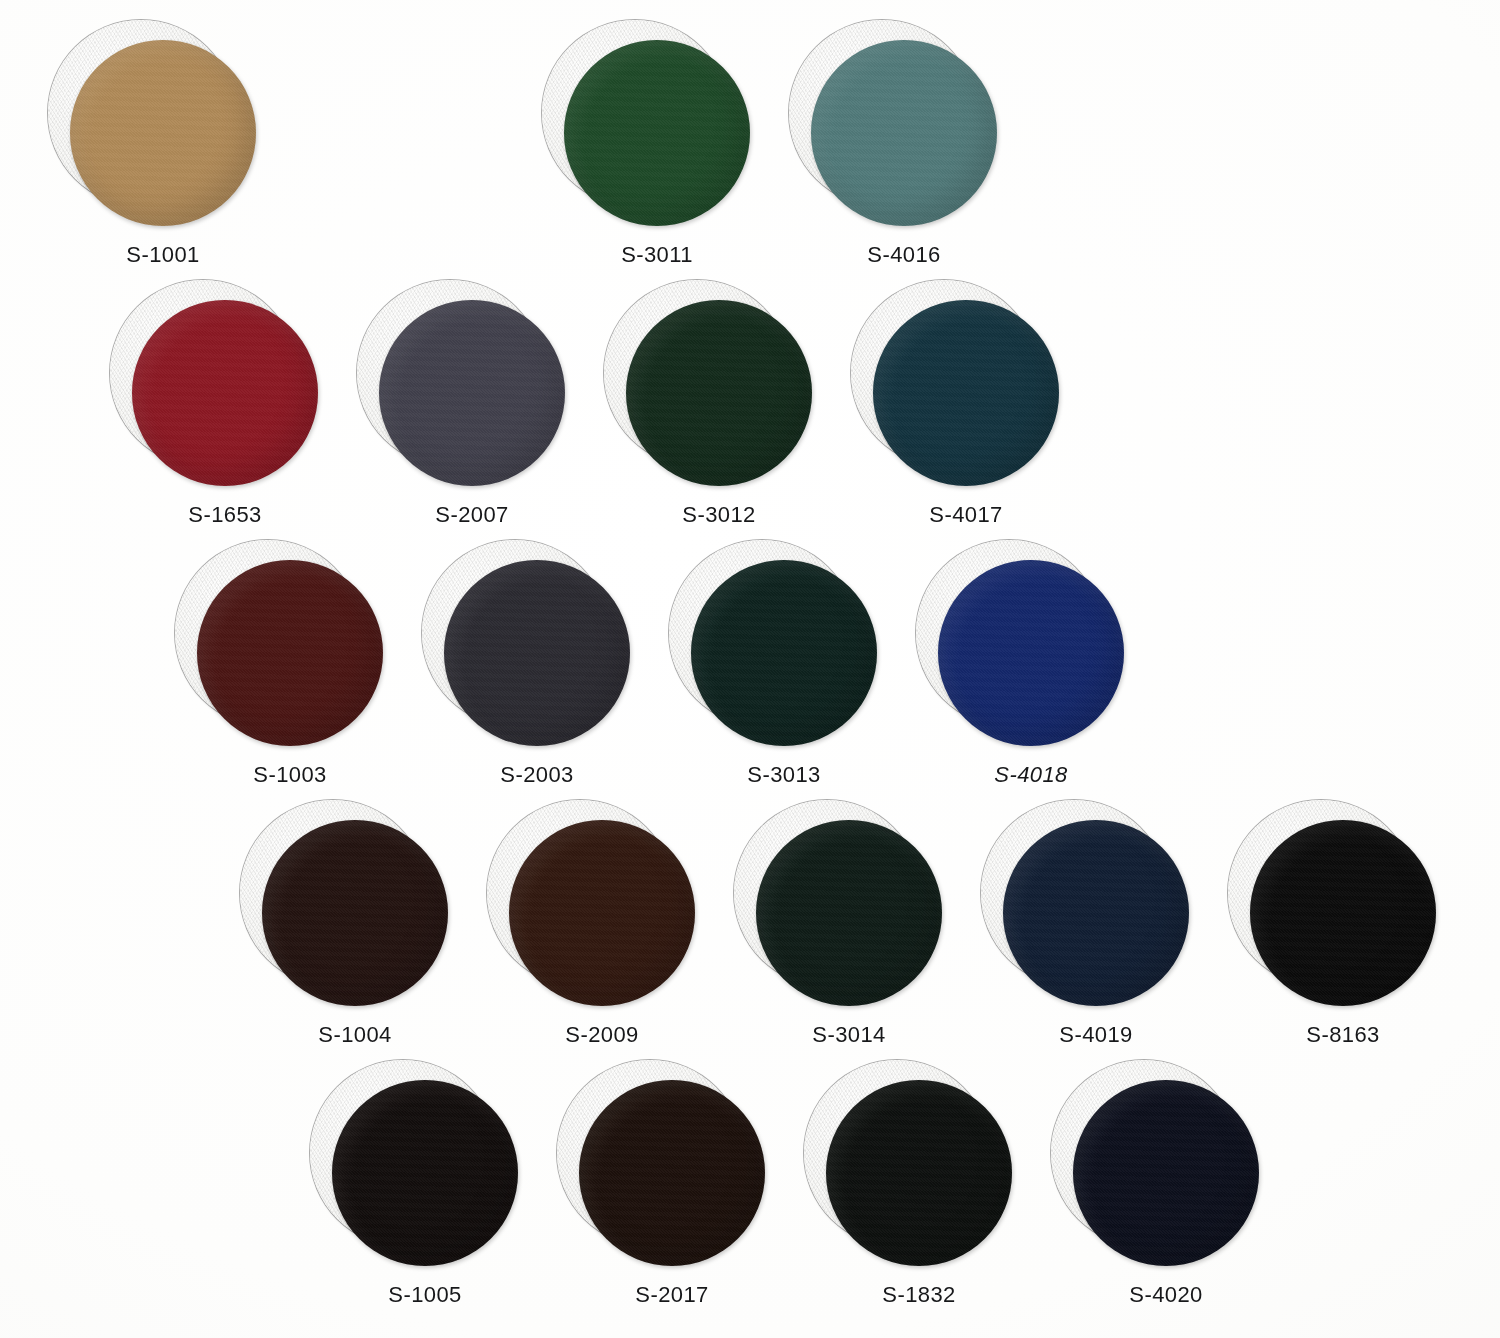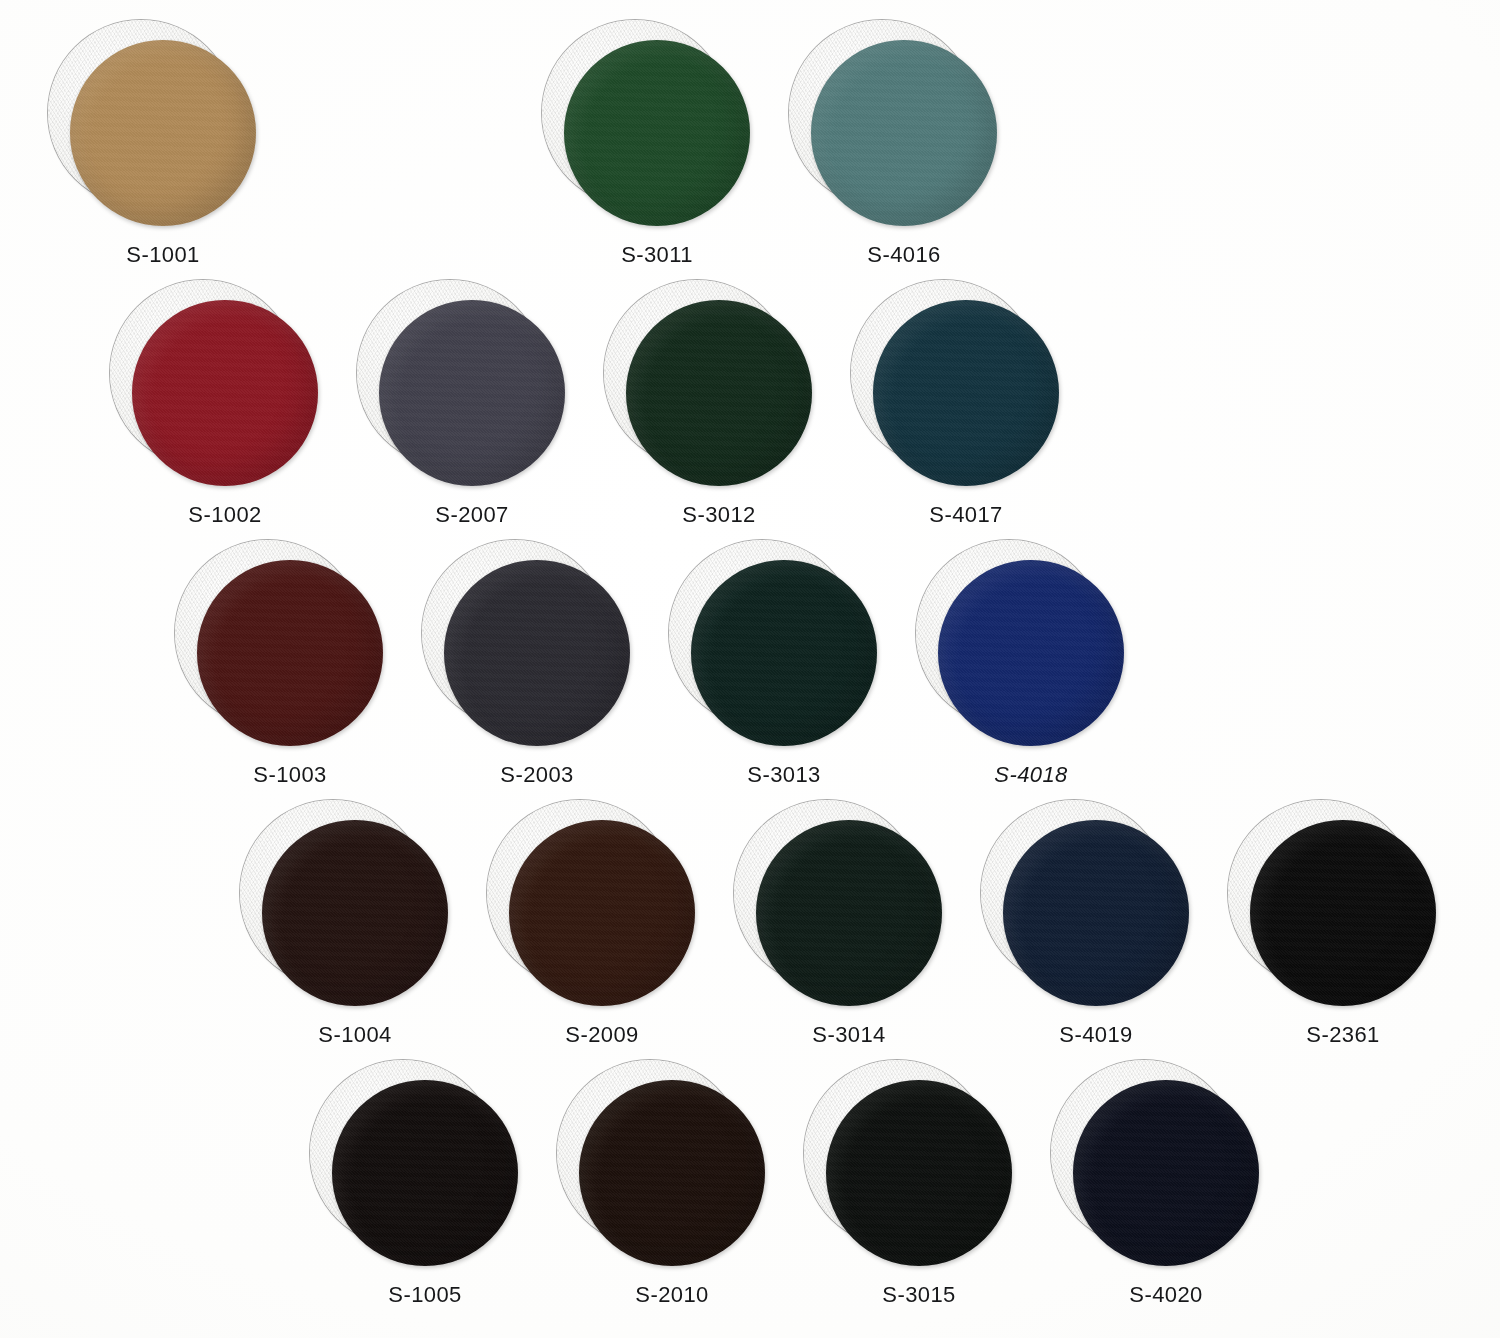--- a/index.html
+++ b/index.html
@@ -127,21 +127,21 @@
       <div class="swatch" style="left: 789px;">
         <div class="paper-disc"></div>
         <div class="color-disc" style="background-color: rgb(81, 122, 122);"></div>
         <div class="swatch-label">S-4016</div>
       </div>
     </div>
     <div class="swatch-row" style="top: 280px;">
       <div class="swatch" style="left: 110px;">
         <div class="paper-disc"></div>
         <div class="color-disc" style="background-color: rgb(140, 24, 35);"></div>
-        <div class="swatch-label">S-1002</div>
+        <div class="swatch-label">S-1653</div>
       </div>
       <div class="swatch" style="left: 357px;">
         <div class="paper-disc"></div>
         <div class="color-disc" style="background-color: rgb(65, 64, 76);"></div>
         <div class="swatch-label">S-2007</div>
       </div>
       <div class="swatch" style="left: 604px;">
         <div class="paper-disc"></div>
         <div class="color-disc" style="background-color: rgb(19, 42, 27);"></div>
         <div class="swatch-label">S-3012</div>
@@ -191,38 +191,38 @@
         <div class="swatch-label">S-3014</div>
       </div>
       <div class="swatch" style="left: 981px;">
         <div class="paper-disc"></div>
         <div class="color-disc" style="background-color: rgb(17, 30, 51);"></div>
         <div class="swatch-label">S-4019</div>
       </div>
       <div class="swatch" style="left: 1228px;">
         <div class="paper-disc"></div>
         <div class="color-disc" style="background-color: rgb(11, 11, 11);"></div>
-        <div class="swatch-label">S-2361</div>
+        <div class="swatch-label">S-8163</div>
       </div>
     </div>
     <div class="swatch-row" style="top: 1060px;">
       <div class="swatch" style="left: 310px;">
         <div class="paper-disc"></div>
         <div class="color-disc" style="background-color: rgb(18, 13, 12);"></div>
         <div class="swatch-label">S-1005</div>
       </div>
       <div class="swatch" style="left: 557px;">
         <div class="paper-disc"></div>
         <div class="color-disc" style="background-color: rgb(28, 16, 11);"></div>
-        <div class="swatch-label">S-2010</div>
+        <div class="swatch-label">S-2017</div>
       </div>
       <div class="swatch" style="left: 804px;">
         <div class="paper-disc"></div>
         <div class="color-disc" style="background-color: rgb(13, 16, 14);"></div>
-        <div class="swatch-label">S-3015</div>
+        <div class="swatch-label">S-1832</div>
       </div>
       <div class="swatch" style="left: 1051px;">
         <div class="paper-disc"></div>
         <div class="color-disc" style="background-color: rgb(12, 15, 28);"></div>
         <div class="swatch-label">S-4020</div>
       </div>
     </div>
   </div>
 
 </body></html>

